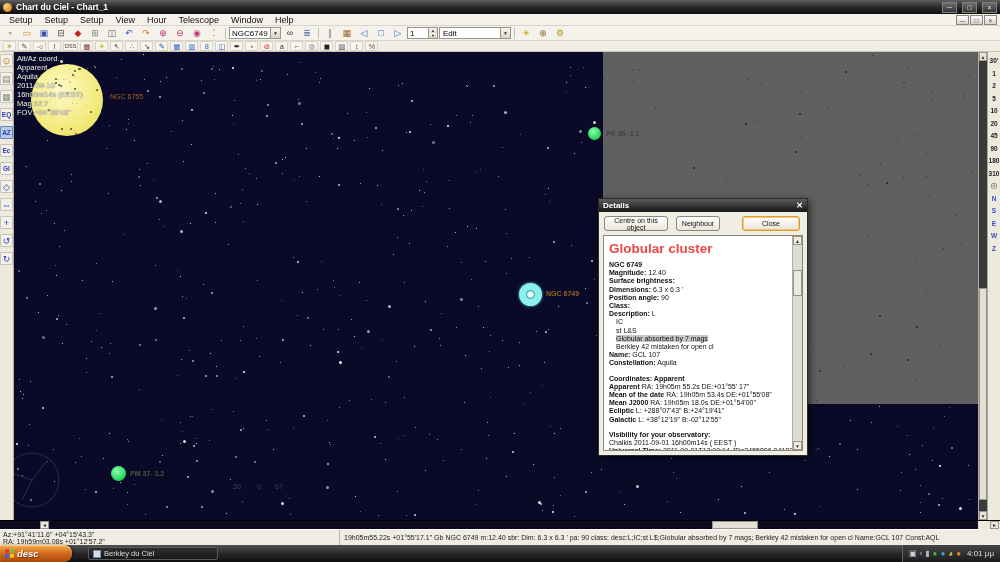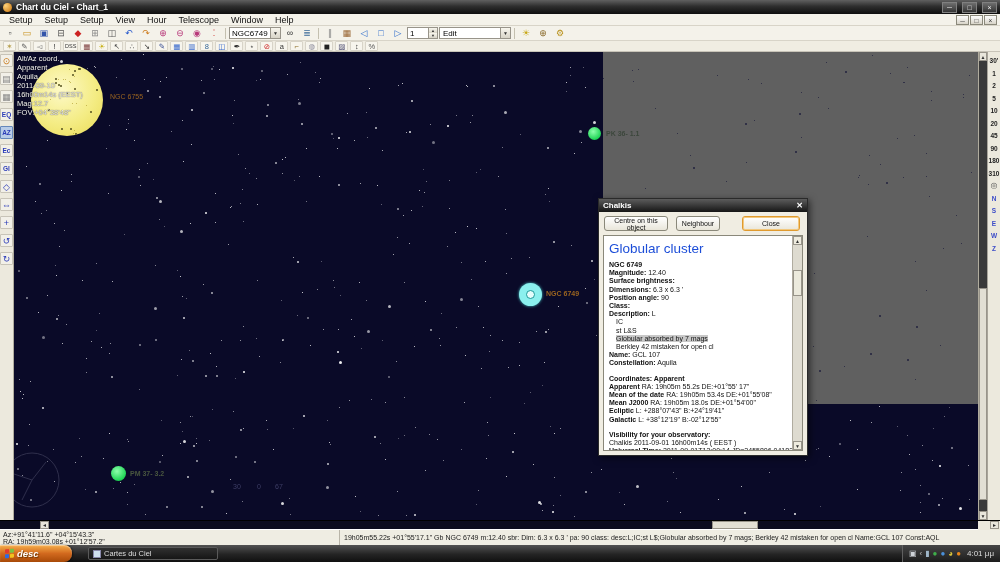--- a/index.html
+++ b/index.html
@@ -94,21 +94,21 @@
   .dialog { position:absolute; left:598px; top:198px; width:210px; height:258px; background:#f0ede2; border:1px solid #2a2a2a; box-shadow:2px 2px 7px rgba(0,0,0,.55); z-index:50; display:flex; flex-direction:column; }
   .dlg-title { height:13px; background:linear-gradient(#5c5c5c,#161616); color:#fff; font-size:8px; font-weight:bold; display:flex; align-items:center; padding:0 4px; flex:0 0 auto; }
   .dlg-close { margin-left:auto; font-size:8px; line-height:8px; color:#fff; }
   .dlg-btnrow { display:flex; padding:4px 5px 1px; flex:0 0 auto; }
   .dlg-btn { height:15px; font-size:7px; background:linear-gradient(#ffffff,#e9e6da); border:1px solid #8a887a; border-radius:3px; color:#111; font-family:"Liberation Sans",sans-serif; }
   .dlg-btn.b1 { width:64px; }
   .dlg-btn.b2 { width:44px; margin-left:8px; }
   .dlg-btn.b3 { width:58px; margin-left:22px; border:1px solid #e09a2e; box-shadow:inset 0 0 0 1px #f2c87e; }
   .dlg-content { margin:3px 4px 4px; background:#fff; border:1px solid #8a887a; flex:1; position:relative; overflow:hidden; }
   .dlg-text { padding:2px 13px 2px 5px; }
-  .dlg-h { font-size:13.5px; font-weight:normal; color:#1d4ed8; margin:3px 0 5px; }
+  .dlg-h { font-size:13.5px; font-weight:bold; color:#ef4444; margin:3px 0 5px; }
   .dline { font-size:7px; line-height:8.2px; color:#111; white-space:nowrap; }
   .dline.ind { padding-left:7px; }
   .dline .hl { background:#c8c8c8; }
   .dline.gap { height:7px; }
   .dlg-scroll { position:absolute; right:0; top:0; width:10px; height:100%; background:#dedbd0; border-left:1px solid #b0aca0; }
   .dsarrow { position:absolute; left:0; width:9px; height:9px; background:#efecdf; border:1px solid #98948a; font-size:5px; text-align:center; line-height:8px; color:#333; }
   .dsthumb { position:absolute; left:0; top:34px; width:9px; height:26px; background:#eceadd; border:1px solid #98948a; }
 
   svg { display:block; }
 </style>
@@ -928,39 +928,39 @@
       <span class="winflag">
         <i style="background:#e23a2e;"></i>
           <i style="background:#7ac142;"></i>
           <i style="background:#2e6ae2;"></i>
           <i style="background:#f2c21e;"></i>
       </span>
       <span class="start-label">desc</span>
     </div>
     <div class="taskbtn">
       <span class="task-ic"></span>
-      <span>Cartes du Ciel</span>
+      <span>Berkley du Ciel</span>
     </div>
     <div class="tray">
       <span id="tray-icons" style="display:flex;gap:3px;align-items:center;">
           <span class="tray-ic" style="color: rgb(207, 211, 216);">▣</span>
           <span class="tray-ic" style="color: rgb(187, 187, 187);">‹</span>
           <span class="tray-ic" style="color: rgb(159, 182, 200);">▮</span>
           <span class="tray-ic" style="color: rgb(63, 174, 74);">●</span>
           <span class="tray-ic" style="color: rgb(74, 144, 217);">●</span>
           <span class="tray-ic" style="color: rgb(216, 194, 58);">◕</span>
           <span class="tray-ic" style="color: rgb(232, 134, 26);">●</span>
         </span>
       <span class="clock">4:01 μμ</span>
     </div>
   </div>
 
   <div class="dialog">
     <div class="dlg-title">
-      <span>Chalkis</span>
+      <span>Details</span>
       <span class="dlg-close">✕</span>
     </div>
     <div class="dlg-btnrow">
       <button class="dlg-btn b1">Centre on this object</button>
       <button class="dlg-btn b2">Neighbour</button>
       <button class="dlg-btn b3">Close</button>
     </div>
     <div class="dlg-content">
       <div class="dlg-text">
         <div class="dlg-h">Globular cluster</div>

